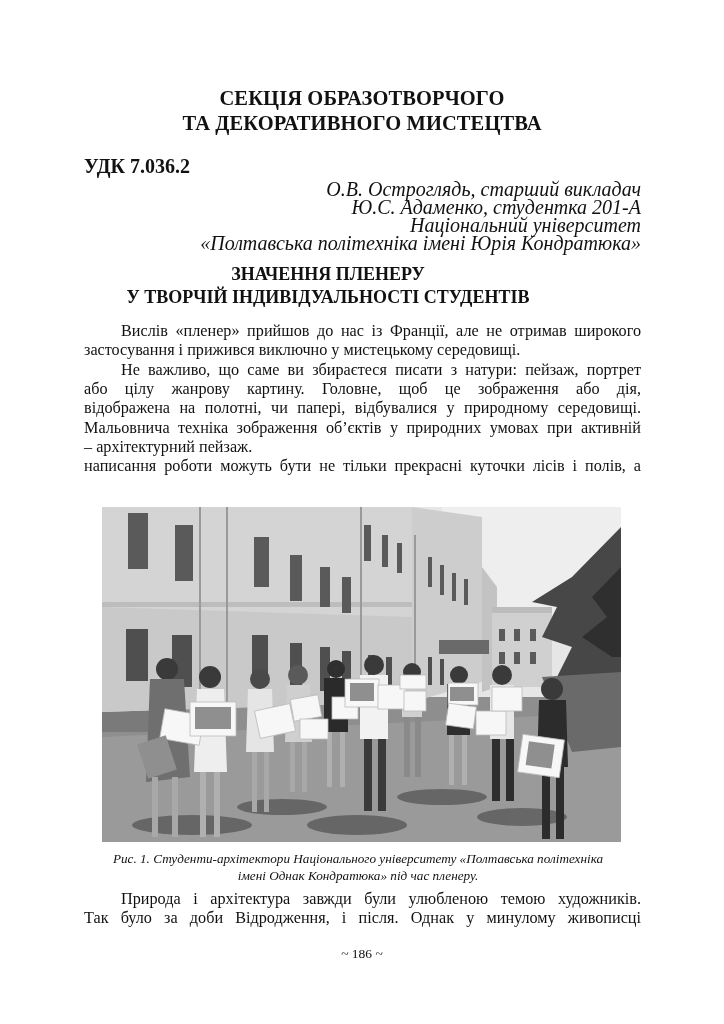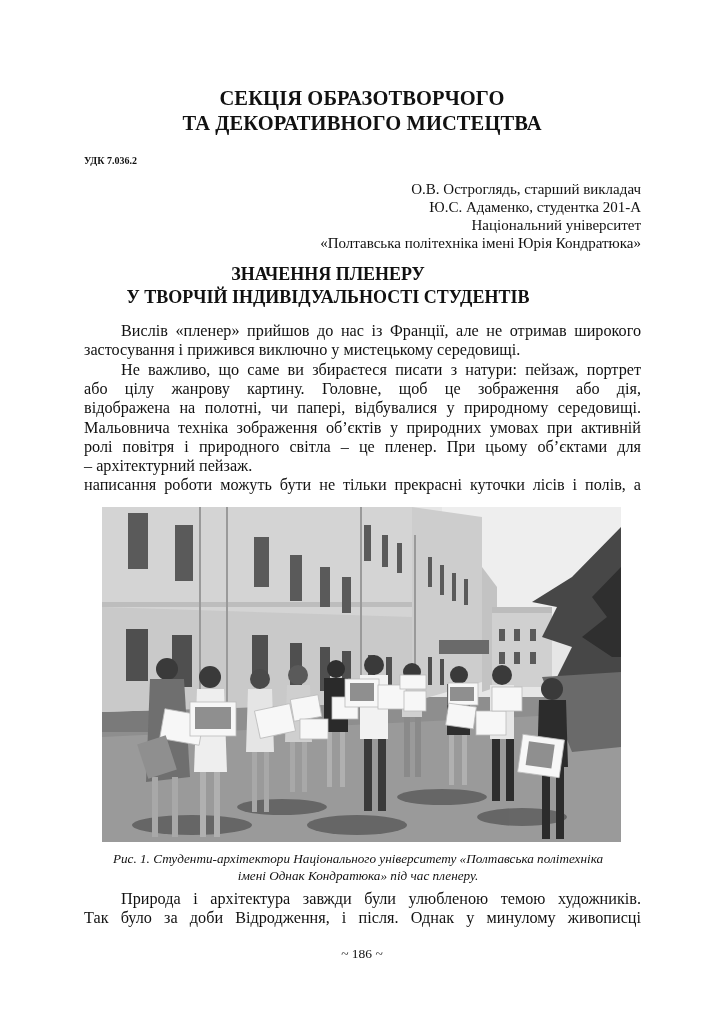--- a/index.html
+++ b/index.html
@@ -4,24 +4,24 @@
   <style>
     html, body { margin: 0; padding: 0; background: #ffffff; }
     body { width: 724px; height: 1024px; position: relative; overflow: hidden;
            font-family: "Liberation Serif", "DejaVu Serif", serif; color: #111; }
     .page { position: absolute; left: 0; top: 0; width: 724px; height: 1024px; }
 
     .section-title { position: absolute; left: 0; width: 724px; top: 86px; text-align: center;
       font-weight: bold; font-size: 20.5px; line-height: 25px; letter-spacing: 0.1px; }
     .section-title div { white-space: nowrap; }
 
-    .udk { position: absolute; left: 84px; top: 155px; font-weight: bold; font-size: 10px; }
+    .udk { position: absolute; left: 84px; top: 155px; font-weight: bold; font-size: 20px; }
 
     .authors { position: absolute; right: 83px; top: 180px; text-align: right;
-      font-size: 15px; line-height: 18px; }
+      font-style: italic; font-size: 20px; line-height: 18px; }
     .authors div { white-space: nowrap; }
 
     .article-title { position: absolute; left: 0; width: 656px; top: 263px; text-align: center;
       font-weight: bold; font-size: 18px; line-height: 23px; }
     .article-title div { white-space: nowrap; }
 
     .body-text { position: absolute; left: 84px; width: 557px; font-size: 16.2px; line-height: 19.2px;
       text-align: justify; }
     .line { display: block; text-align: justify; text-align-last: justify; white-space: nowrap; }
     .line.last { text-align-last: left; }
@@ -69,21 +69,20 @@
   <div class="body-text para1">
     <span class="line indent">Вислів «пленер» прийшов до нас із Франції, але не отримав широкого</span>
     <span class="line last">застосування і прижився виключно у мистецькому середовищі.</span>
   </div>
 
   <div class="body-text para2">
     <span class="line indent">Не важливо, що саме ви збираєтеся писати з натури: пейзаж, портрет</span>
     <span class="line">або цілу жанрову картину. Головне, щоб це зображення або дія,</span>
     <span class="line">відображена на полотні, чи папері, відбувалися у природному середовищі.</span>
     <span class="line">Мальовнича техніка зображення об’єктів у природних умовах при активній</span>
-    <span class="line">ролі повітря і природного світла – це пленер. При цьому об’єктами для</span>
     <span class="line last">– архітектурний пейзаж.</span>
     <span class="line">написання роботи можуть бути не тільки прекрасні куточки лісів і полів, а</span>
   </div>
 
   <div class="photo">
     <svg width="519" height="335" viewBox="0 0 519 335" xmlns="http://www.w3.org/2000/svg">
 
       <rect x="0" y="0" width="519" height="335" fill="#e6e6e6"></rect>
       <rect x="340" y="0" width="179" height="120" fill="#eeeeee"></rect>
 

